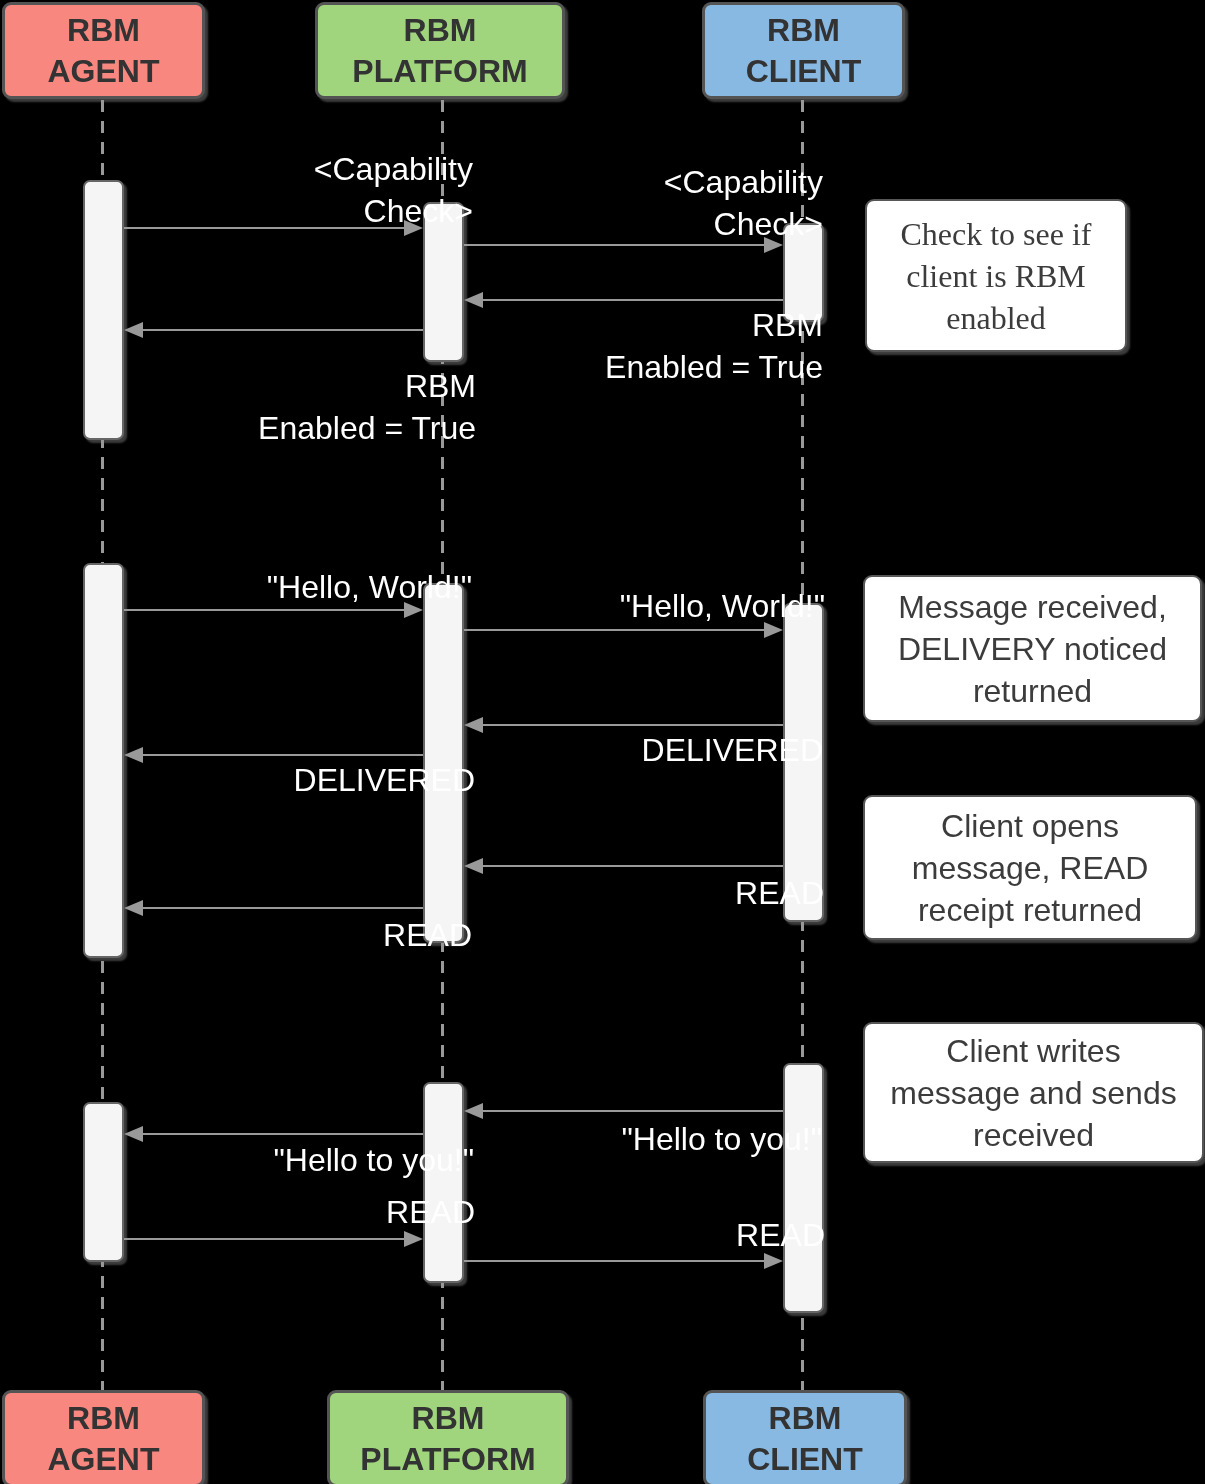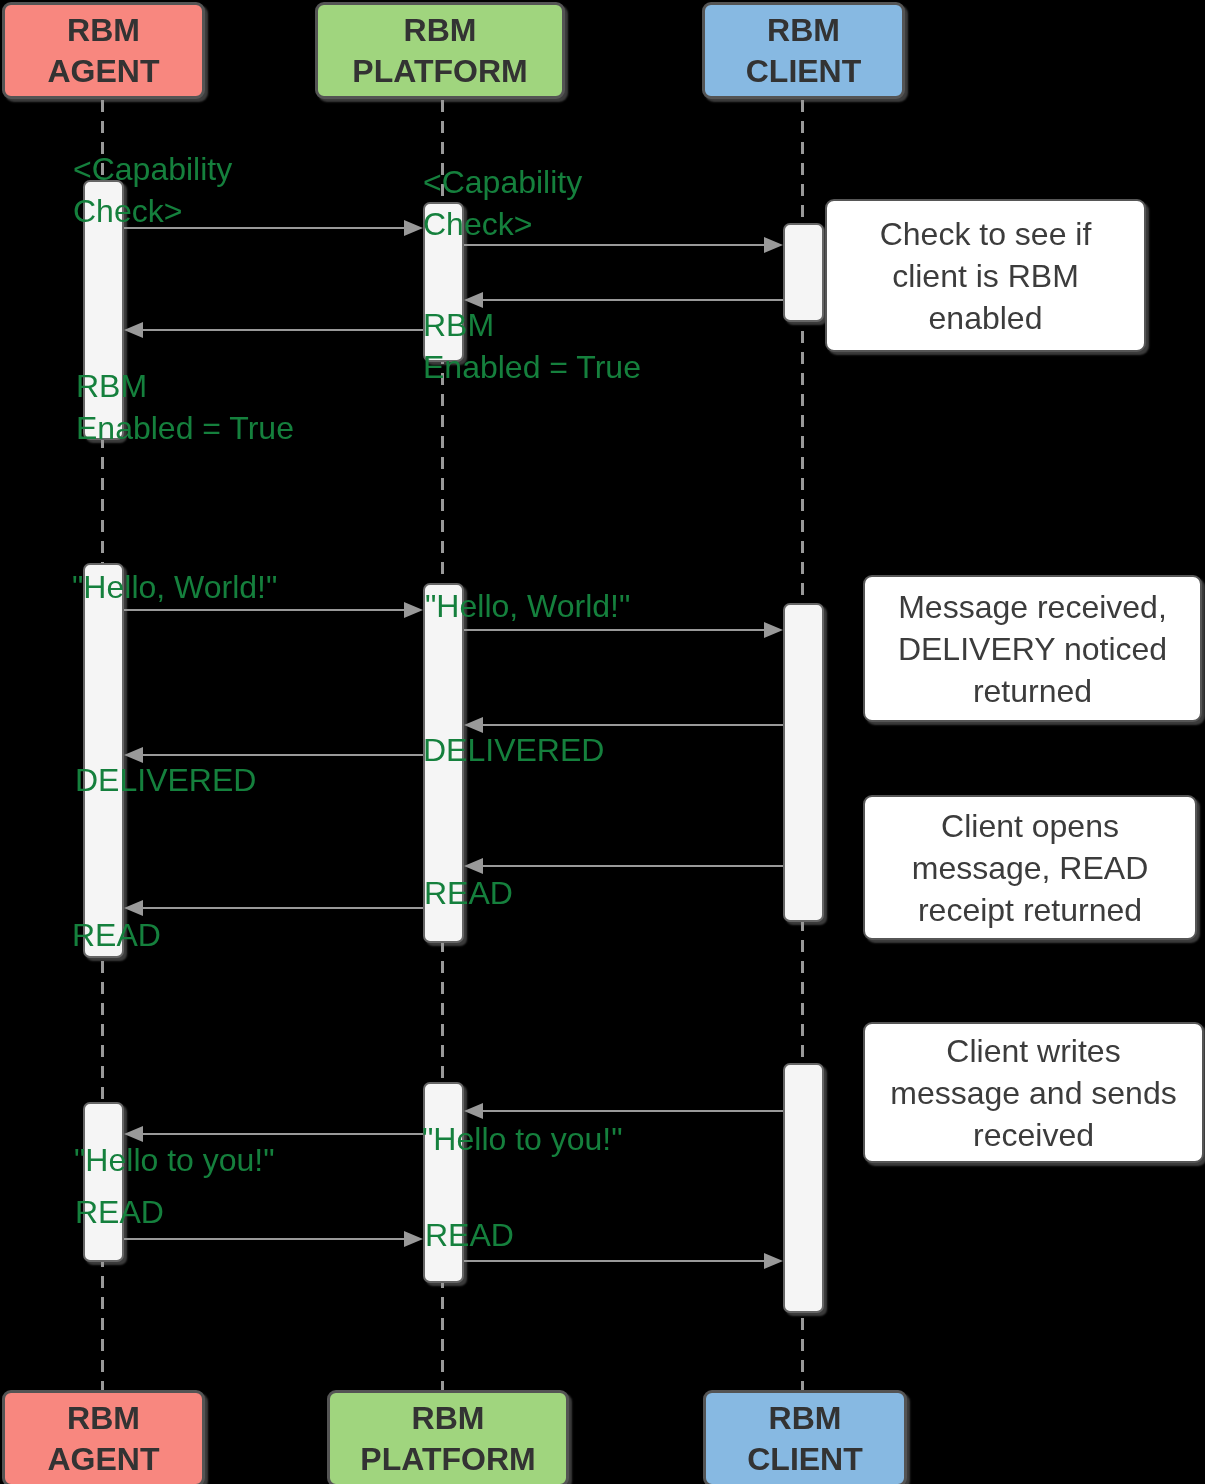--- a/index.html
+++ b/index.html
@@ -19,22 +19,22 @@
          box-shadow:3px 3px 2px rgba(150,150,150,.40);}
   .arrow{position:absolute;height:16px;}
   .shaft{position:absolute;top:7px;height:2px;background:#999999;}
   .arrow.right .shaft{left:0;right:16px;}
   .arrow.left  .shaft{left:16px;right:0;}
   .head{position:absolute;top:0;width:0;height:0;}
   .arrow.right .head{right:0;border-top:8px solid transparent;border-bottom:8px solid transparent;
          border-left:19px solid #999999;}
   .arrow.left .head{left:0;border-top:8px solid transparent;border-bottom:8px solid transparent;
          border-right:19px solid #999999;}
-  .mlabel{position:absolute;width:400px;text-align:left;font-size:32px;line-height:42px;
-         color:#15803d;white-space:pre-line;}
+  .mlabel{position:absolute;width:400px;text-align:right;font-size:32px;line-height:42px;
+         color:#ffffff;white-space:pre-line;}
   .note{position:absolute;box-sizing:border-box;background:#FFFFFF;border:2px solid #565656;
          border-radius:9px;display:flex;align-items:center;justify-content:center;
          text-align:center;font-size:32px;line-height:42px;color:#3C3C3C;white-space:pre-line;
          padding:4px 8px;box-shadow:3px 3px 2px rgba(150,150,150,.40);}
 </style>
 </head>
 <body>
 
 <div id="stage">
 
@@ -123,21 +123,21 @@
   <div class="mlabel" style="left:425px;top:585px;">"Hello, World!"</div>
   <div class="mlabel" style="left:423px;top:729px;">DELIVERED</div>
   <div class="mlabel" style="left:75px;top:759px;">DELIVERED</div>
   <div class="mlabel" style="left:424px;top:872px;">READ</div>
   <div class="mlabel" style="left:72px;top:914px;">READ</div>
   <div class="mlabel" style="left:422px;top:1118px;">"Hello to you!"</div>
   <div class="mlabel" style="left:74px;top:1139px;">"Hello to you!"</div>
   <div class="mlabel" style="left:75px;top:1191px;">READ</div>
   <div class="mlabel" style="left:425px;top:1214px;">READ</div>
 
-  <div class="note" style="left:825px;top:199px;width:321px;height:153px;">Check to see if
+  <div class="note" style="left:865px;top:199px;width:262px;height:153px;font-family:Liberation Serif, serif;">Check to see if
 client is RBM
 enabled</div>
   <div class="note" style="left:863px;top:575px;width:339px;height:147px;">Message received,
 DELIVERY noticed
 returned</div>
   <div class="note" style="left:863px;top:795px;width:334px;height:145px;">Client opens
 message, READ
 receipt returned</div>
   <div class="note" style="left:863px;top:1022px;width:341px;height:141px;">Client writes
 message and sends

